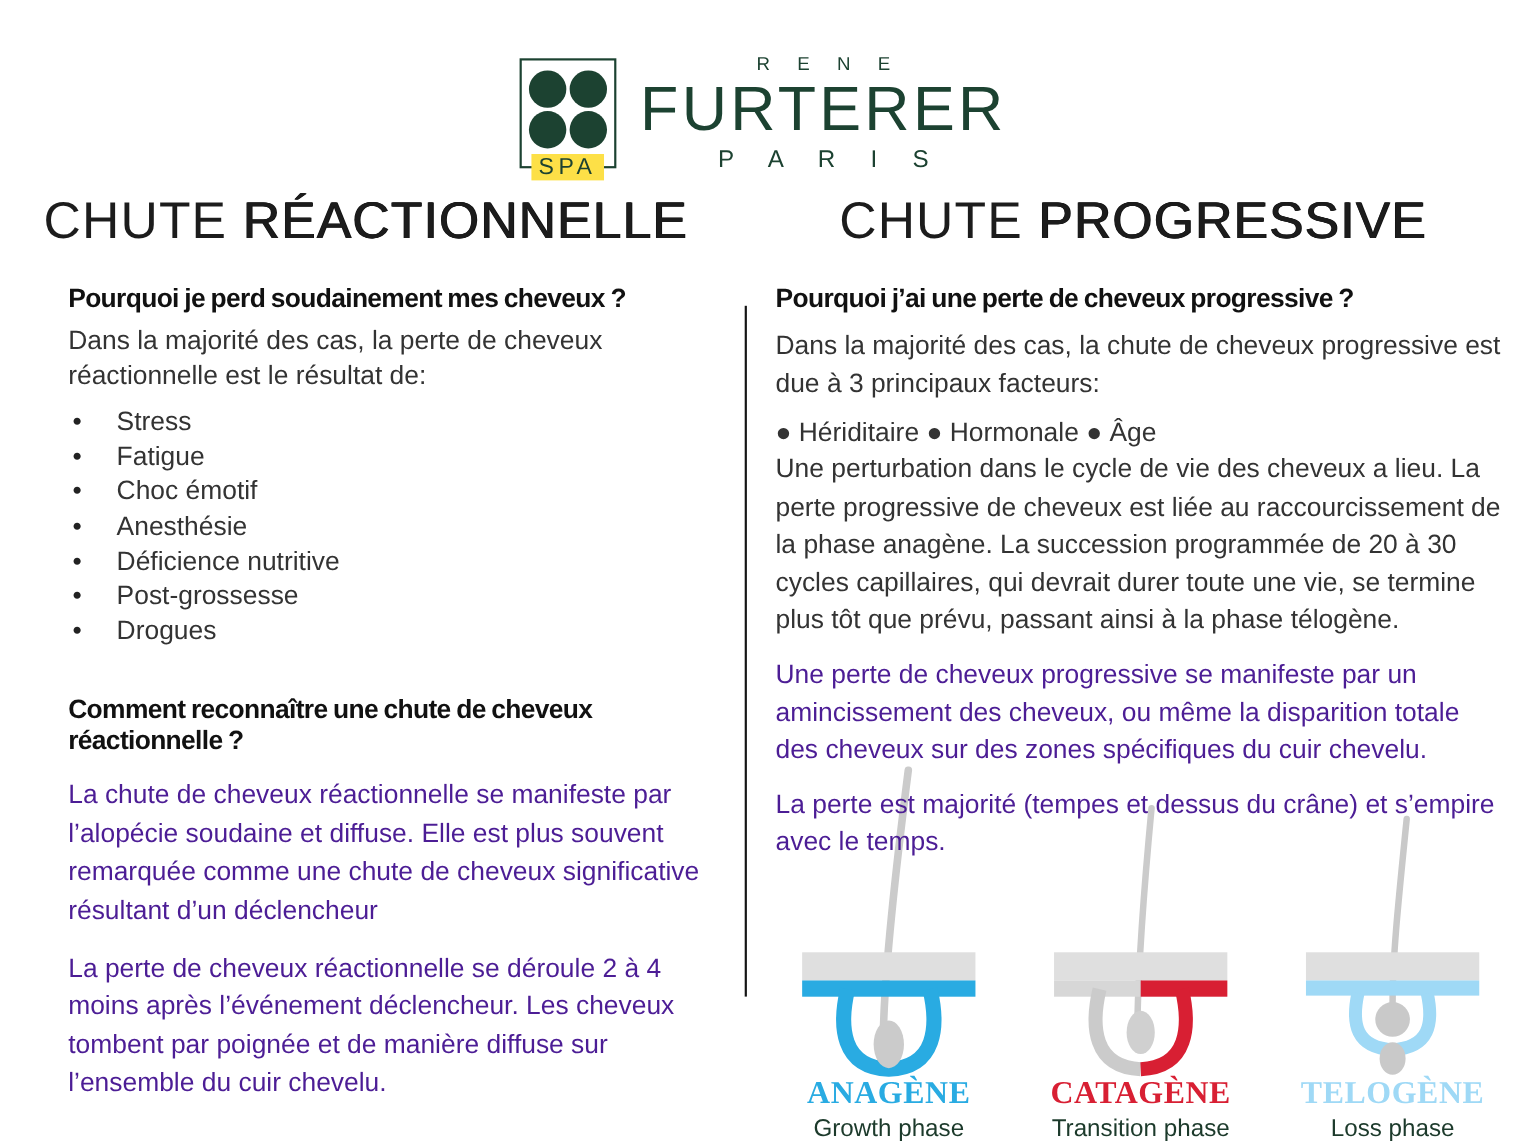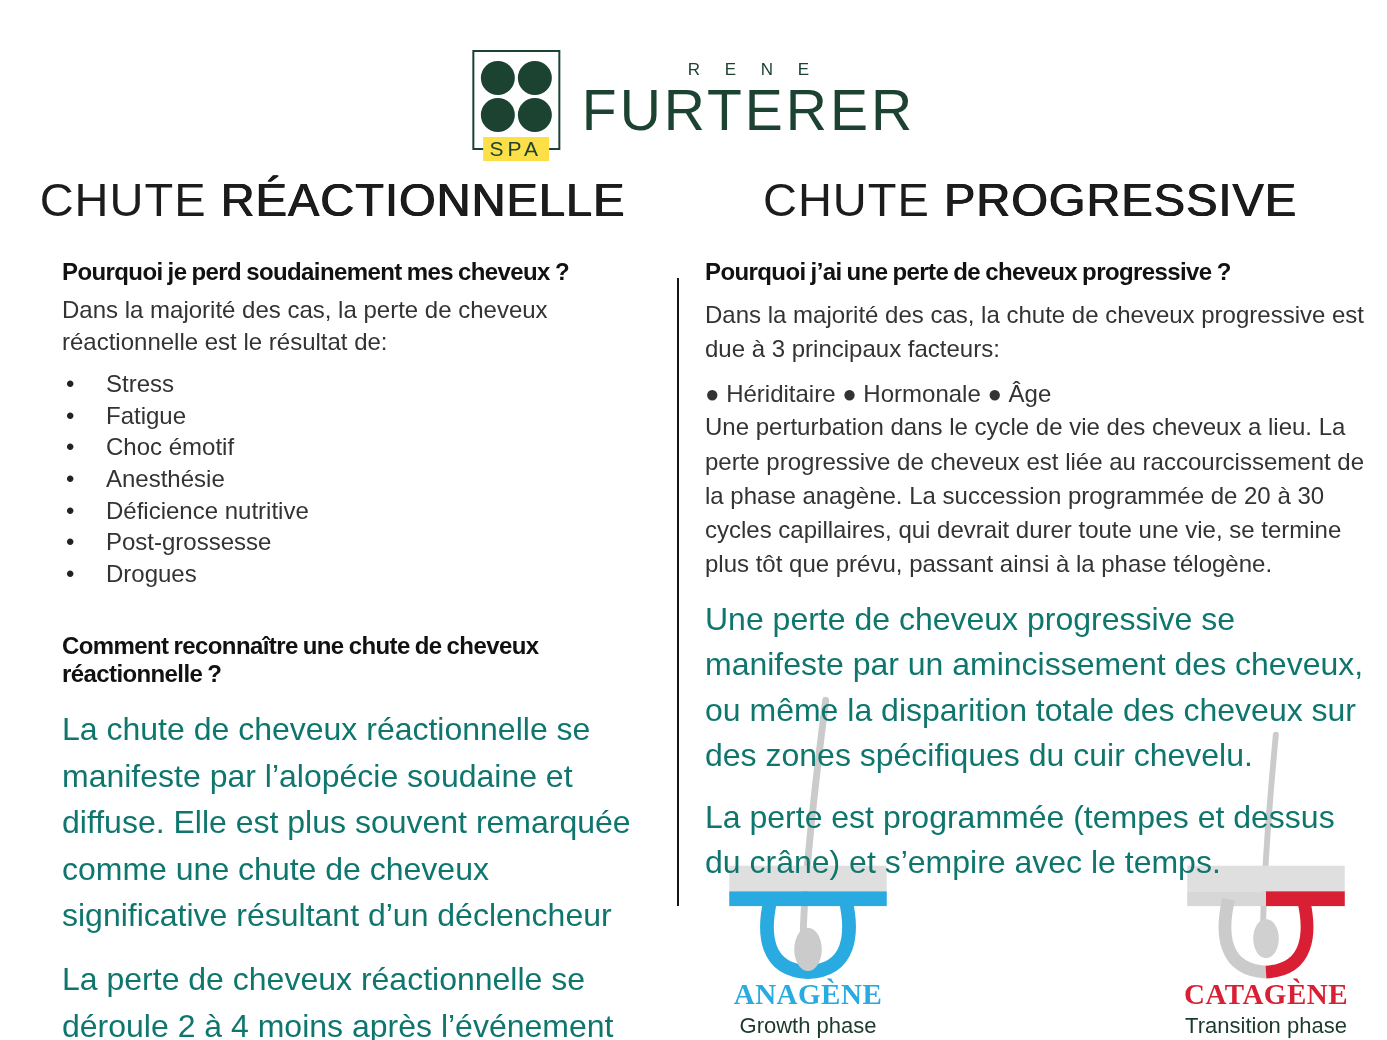--- a/index.html
+++ b/index.html
@@ -35,21 +35,21 @@
              border-left:2px solid #151515; }
 
   
   .col { position:absolute; top:258px; z-index:2; }
   .col.left  { left:62px;  width:580px; }
   .col.right { left:705px; width:664px; }
 
   .q { font-weight:700; font-size:24px; letter-spacing:-0.6px; word-spacing:-1px;
        color:#111; line-height:1.18; }
   .body-txt { font-size:24px; line-height:1.33; color:#333; }
-  .para { margin-top:18px; font-size:32px; line-height:1.45; color:#0f766e; }
+  .para { margin-top:18px; font-size:24px; line-height:1.45; color:#4c1d95; }
 
   .col.left .q1 { margin-bottom:8px; }
   .col.left ul { list-style:none; margin-top:10px; }
   .col.left li { font-size:24px; line-height:1.32; color:#333; padding-left:44px; position:relative; }
   .col.left li::before { content:"•"; position:absolute; left:4px; top:0; color:#222; }
   .col.left .q2 { margin-top:42px; }
 
   .col.right .q1 { margin-bottom:12px; }
   .col.right .body-txt { line-height:1.42; }
   .factors { margin-top:14px; font-size:24px; color:#333; }
@@ -76,20 +76,21 @@
         <div class="dot"></div>
         <div class="dot"></div>
         <div class="dot"></div>
         <div class="dot"></div>
       </div>
       <div class="spa-label">SPA</div>
     </div>
     <div class="wordmark">
       <div class="wm-rene">R E N E</div>
       <div class="wm-main">FURTERER</div>
+      <div class="wm-paris">P A R I S</div>
     </div>
   </div>
 
   <div class="col-title left">
     <span>CHUTE</span>
     <span class="t-bold">RÉACTIONNELLE</span>
   </div>
   <div class="col-title right">
     <span>CHUTE</span>
     <span class="t-bold">PROGRESSIVE</span>
@@ -113,21 +114,21 @@
     <div class="para">La chute de cheveux réactionnelle se manifeste par l’alopécie soudaine et diffuse. Elle est plus souvent remarquée comme une chute de cheveux significative résultant d’un déclencheur</div>
     <div class="para">La perte de cheveux réactionnelle se déroule 2 à 4 moins après l’événement déclencheur. Les cheveux tombent par poignée et de manière diffuse sur l’ensemble du cuir chevelu.</div>
   </div>
 
   <div class="col right">
     <div class="q q1">Pourquoi j’ai une perte de cheveux progressive ?</div>
     <div class="body-txt">Dans la majorité des cas, la chute de cheveux progressive est due à 3 principaux facteurs:</div>
     <div class="factors">● Hériditaire ● Hormonale ● Âge</div>
     <div class="p1">Une perturbation dans le cycle de vie des cheveux a lieu. La perte progressive de cheveux est liée au raccourcissement de la phase anagène. La succession programmée de 20 à 30 cycles capillaires, qui devrait durer toute une vie, se termine plus tôt que prévu, passant ainsi à la phase télogène.</div>
     <div class="para">Une perte de cheveux progressive se manifeste par un amincissement des cheveux, ou même la disparition totale des cheveux sur des zones spécifiques du cuir chevelu.</div>
-    <div class="para">La perte est programmée (tempes et dessus du crâne) et s’empire avec le temps.</div>
+    <div class="para">La perte est majorité (tempes et dessus du crâne) et s’empire avec le temps.</div>
   </div>
 
   <div class="phases">
 
     <div class="phase">
       <svg width="200" height="128" viewBox="0 0 200 130">
         <path d="M 95,92 C 96,40 104,-40 118,-150" stroke="#CBCBCB" stroke-width="7" fill="none" stroke-linecap="round"></path>
         <rect x="20" y="18" width="160" height="26" fill="#DFDFDF"></rect>
         <rect x="20" y="44" width="160" height="15" fill="#29ABE2"></rect>
         <path d="M 62,52 C 54,86 56,124 100,126 C 144,124 146,86 138,52" stroke-width="14" fill="none" stroke="#29ABE2"></path>
@@ -144,15 +145,27 @@
         <rect x="20" y="44" width="80" height="15" fill="#D7D7D7"></rect>
         <rect x="100" y="44" width="80" height="15" fill="#D81F33"></rect>
         <path d="M 62,52 C 54,86 56,124 100,126" stroke="#CBCBCB" stroke-width="13" fill="none"></path>
         <path d="M 100,126 C 144,124 146,86 138,52" stroke-width="13" fill="none" stroke="#D81F33"></path>
         <ellipse cx="100" cy="92" rx="13" ry="20" fill="#D0D0D0"></ellipse>
       </svg>
       <div class="phase-name" style="color: rgb(216, 31, 51);">CATAGÈNE</div>
       <div class="phase-sub" style="color: rgb(28, 58, 43);">Transition phase</div>
     </div>
 
+    <div class="phase">
+      <svg width="200" height="128" viewBox="0 0 200 130">
+        <path d="M 100,64 C 100,20 106,-35 113,-105" stroke="#C9C9C9" stroke-width="6" fill="none" stroke-linecap="round"></path>
+        <rect x="20" y="18" width="160" height="26" fill="#DFDFDF"></rect>
+        <rect x="20" y="44" width="160" height="14" fill="#9FD9F6"></rect>
+        <path d="M 68,56 C 62,84 66,106 100,108 C 134,106 138,84 132,56" stroke-width="12" fill="none" stroke="#9FD9F6"></path>
+        <circle cx="100" cy="80" r="16" fill="#C9C9C9"></circle>
+        <ellipse cx="100" cy="116" rx="12" ry="15" fill="#C9C9C9"></ellipse>
+      </svg>
+      <div class="phase-name" style="color: rgb(159, 217, 246);">TELOGÈNE</div>
+      <div class="phase-sub" style="color: rgb(28, 58, 43);">Loss phase</div>
+    </div>
 
   </div>
 </div>
 
 </body></html>

